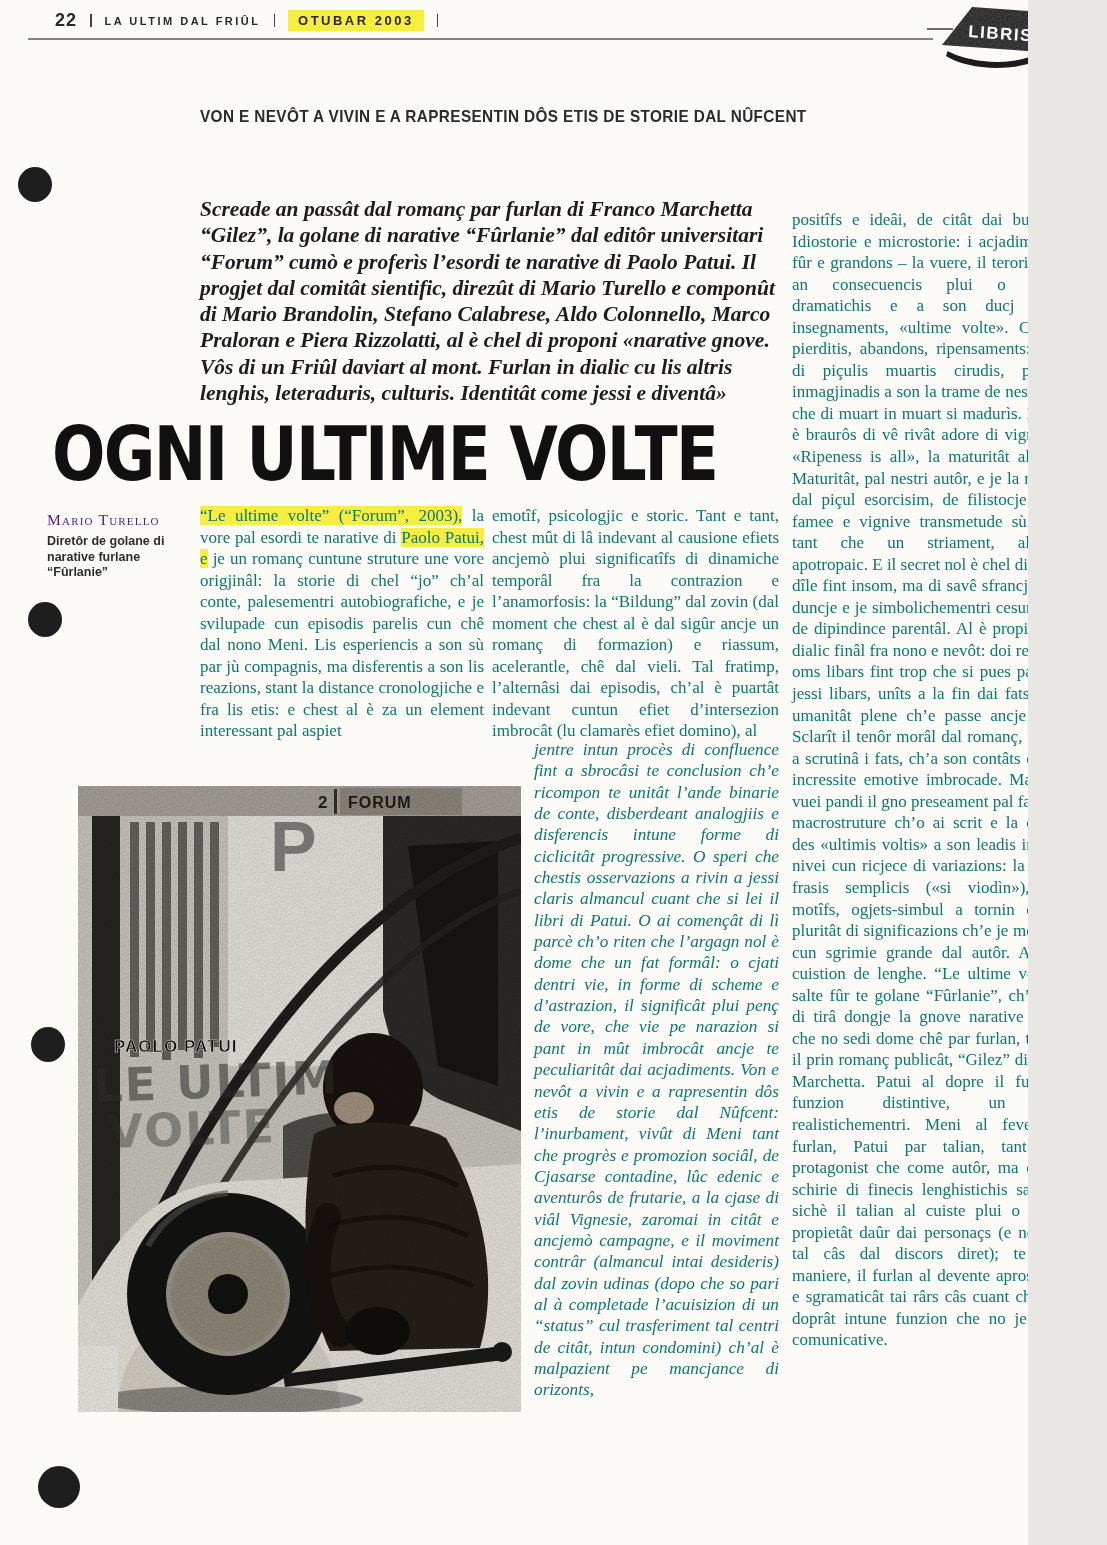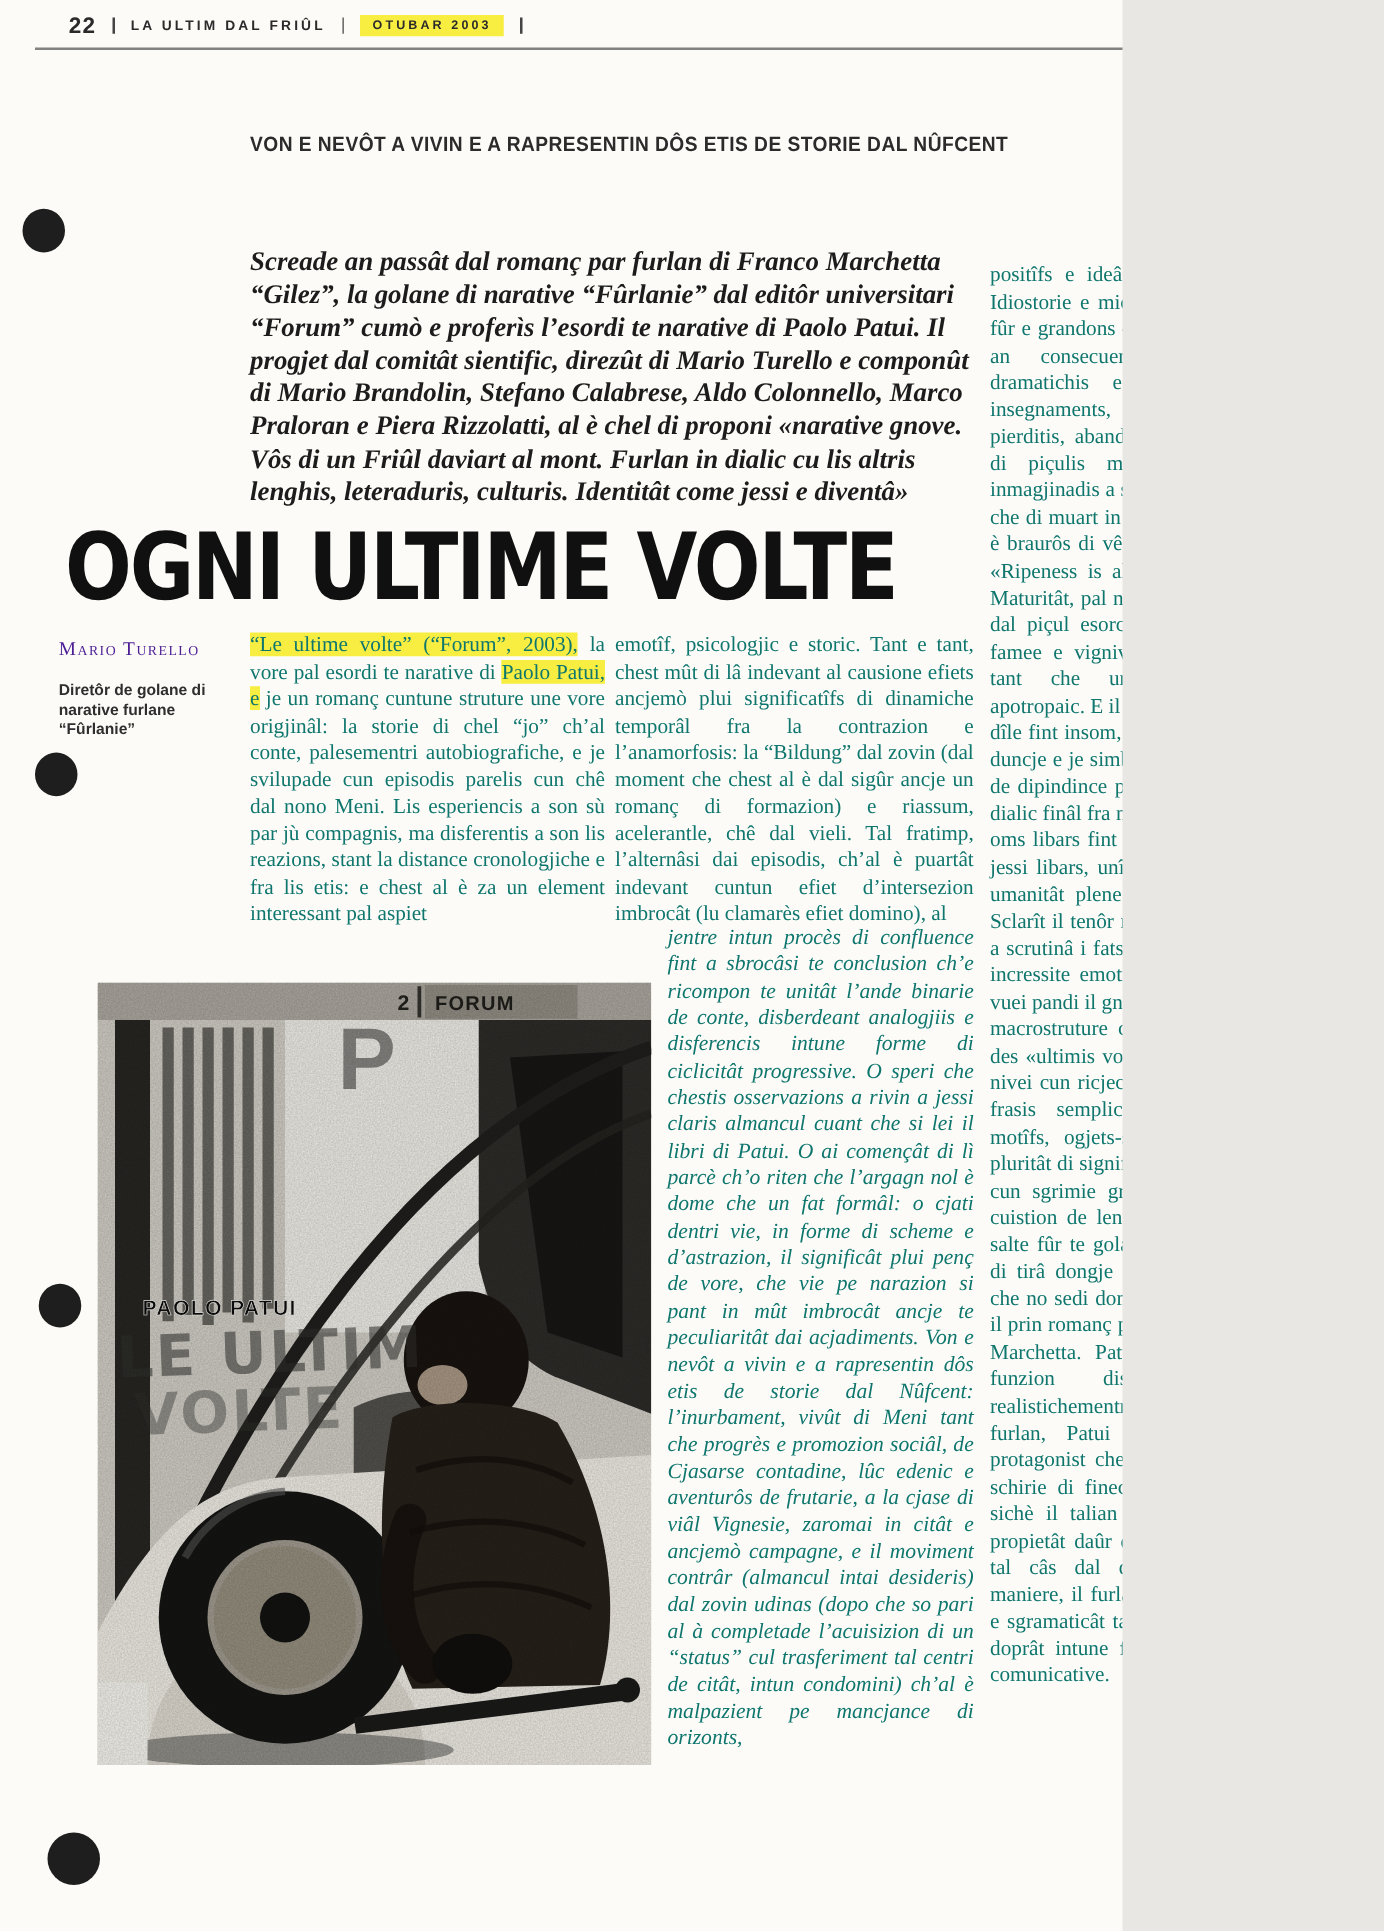--- a/index.html
+++ b/index.html
@@ -1,24 +1,24 @@
 <!DOCTYPE html>
 <html><head>
 <meta charset="utf-8">
 <style>
   html,body{margin:0;padding:0;background:#e8e7e3;}
-  .page{position:relative;width:898px;height:1545px;background:#fcfbf7;overflow:hidden;
+  .page{position:relative;width:1028px;height:1545px;background:#fcfbf7;overflow:hidden;
         font-family:"Liberation Serif",serif;color:#1a1a1a;}
 
   
   .hdr{position:absolute;top:10px;left:55px;display:flex;align-items:center;gap:13px;
        font-family:"Liberation Sans",sans-serif;font-weight:bold;color:#2a2a2a;}
   .pgnum{font-size:18px;letter-spacing:1px;}
   .masthead{font-size:11px;letter-spacing:2.5px;}
-  .issue{font-size:10px;letter-spacing:2.5px;padding:3px 10px;}
+  .issue{font-size:13px;letter-spacing:2.5px;padding:3px 10px;}
   .vr{width:1.5px;height:13px;background:#444;}
   .hl{background:#f8ee42;box-decoration-break:clone;-webkit-box-decoration-break:clone;}
   .rule-a{position:absolute;top:38px;left:28px;width:905px;height:2px;background:#5a5a58;opacity:.75;}
   .rule-b{position:absolute;top:28px;left:927px;width:26px;height:1.5px;background:#6a6a68;}
   .rule-c{position:absolute;top:27px;left:1037px;width:70px;height:1.5px;background:#6a6a68;}
 
   
   .libris{position:absolute;top:4px;left:940px;width:124px;height:72px;}
 
   
@@ -31,21 +31,21 @@
          font-size:21.5px;line-height:26.3px;color:#1c1c1c;font-weight:bold;}
 
   
   .headline{position:absolute;top:411px;left:52px;font-family:"DejaVu Sans",sans-serif;
             font-weight:bold;font-size:74px;letter-spacing:-2px;color:#101010;
             transform:scaleX(.85);transform-origin:left;white-space:nowrap;}
 
   
   .byline{position:absolute;top:511px;left:47px;width:152px;}
   .by-author{font-variant:small-caps;font-size:15.5px;letter-spacing:1.2px;color:#4c1d95;}
-  .by-role{margin-top:16px;font-family:"Liberation Sans",sans-serif;font-size:12.5px;
+  .by-role{margin-top:5px;font-family:"Liberation Sans",sans-serif;font-size:12.5px;
            line-height:15.5px;font-weight:bold;color:#2e2e2e;}
 
   
   .col{position:absolute;text-align:justify;color:#0f766e;}
   .col1{top:505px;left:200px;width:284px;font-size:17px;line-height:21.5px;}
   .col2a{top:505px;left:492px;width:287px;font-size:17px;line-height:21.5px;}
   .col2b{top:739px;left:534px;width:245px;font-size:17.3px;line-height:21.35px;font-style:italic;}
   .col3{top:209px;left:792px;width:288px;font-size:17px;line-height:21.55px;}
 
   

